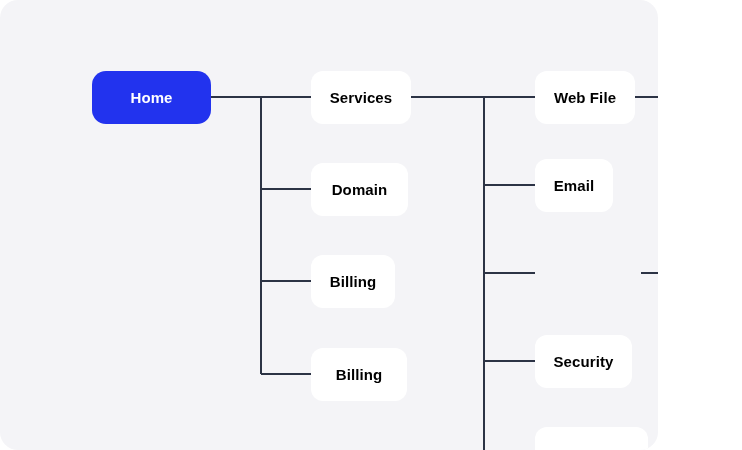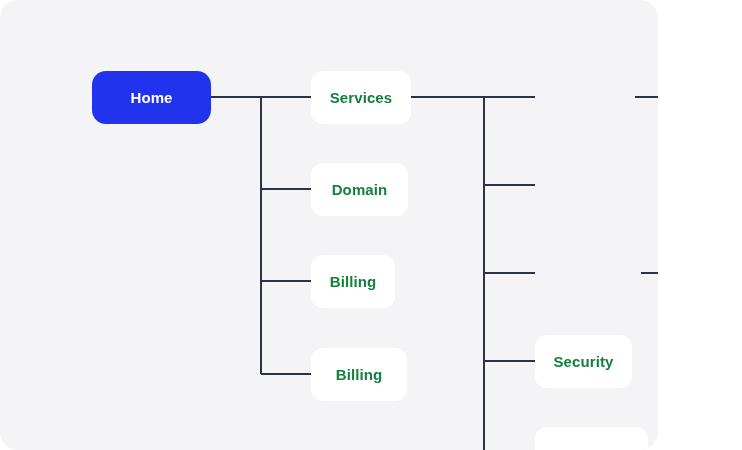--- a/index.html
+++ b/index.html
@@ -30,21 +30,21 @@
     pointer-events: none;
   }
   .node {
     position: absolute;
     display: flex;
     align-items: center;
     justify-content: center;
     box-sizing: border-box;
     border-radius: 12px;
     background: #ffffff;
-    color: #15803d;
+    color: #000000;
     font-size: 15px;
     font-weight: bold;
     letter-spacing: 0.1px;
     white-space: nowrap;
   }
   .node.root {
     background: #2233ee;
     color: #ffffff;
     border-radius: 14px;
   }
@@ -99,21 +99,27 @@
   </div>
 
   <div class="node" style="left:311px; top:255px; width:84px; height:53px;">
     <span>Billing</span>
   </div>
 
   <div class="node" style="left:311px; top:348px; width:96px; height:53px;">
     <span>Billing</span>
   </div>
 
+  <div class="node" style="left:535px; top:71px; width:100px; height:53px;">
+    <span>Web File</span>
+  </div>
 
+  <div class="node" style="left:535px; top:159px; width:78px; height:53px;">
+    <span>Email</span>
+  </div>
 
 
   <div class="node" style="left:535px; top:335px; width:97px; height:53px;">
     <span>Security</span>
   </div>
 
   <div class="node blank" style="left:535px; top:427px; width:113px; height:53px;">
     <span></span>
   </div>
 

